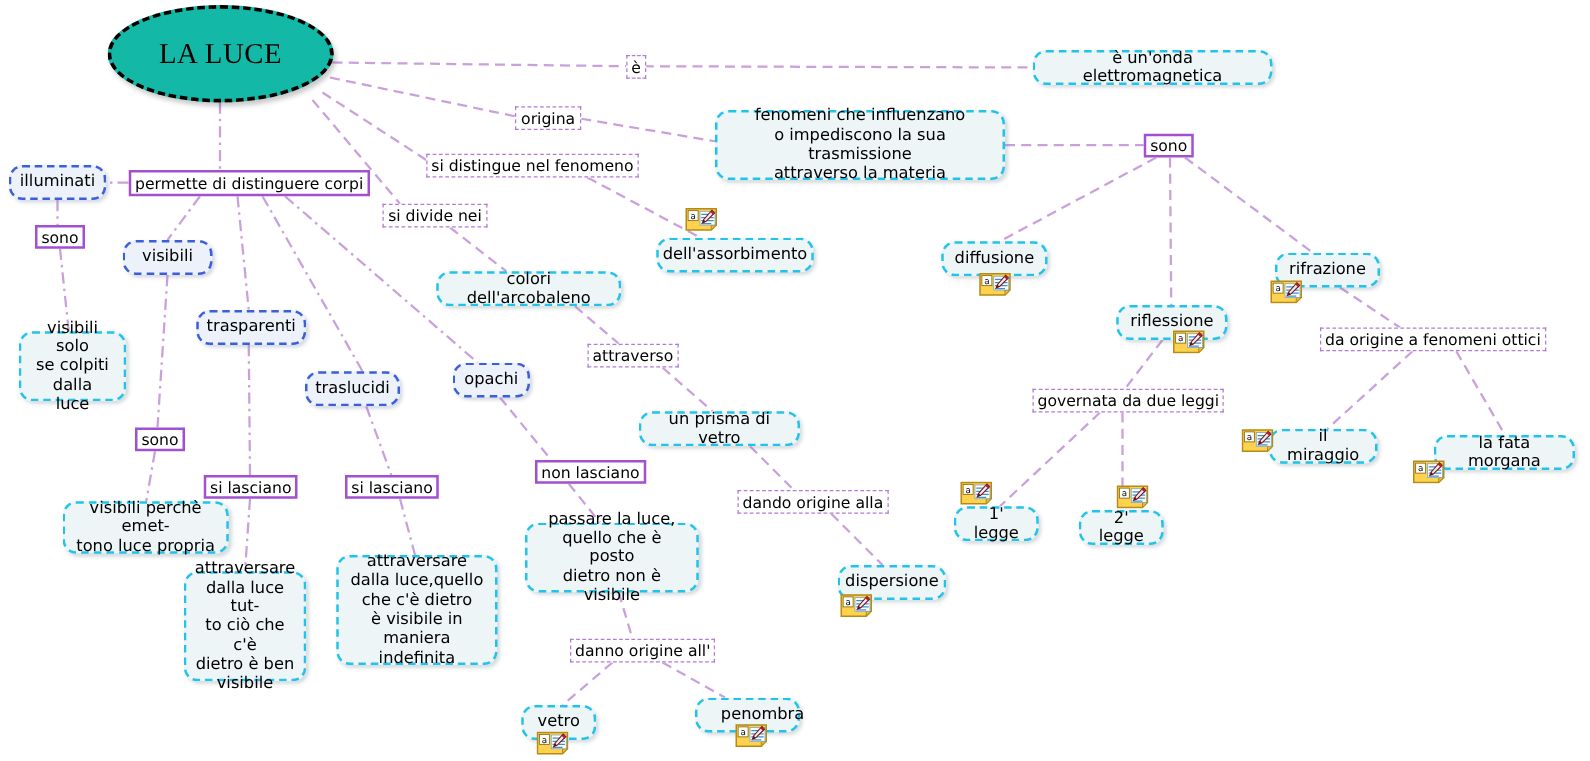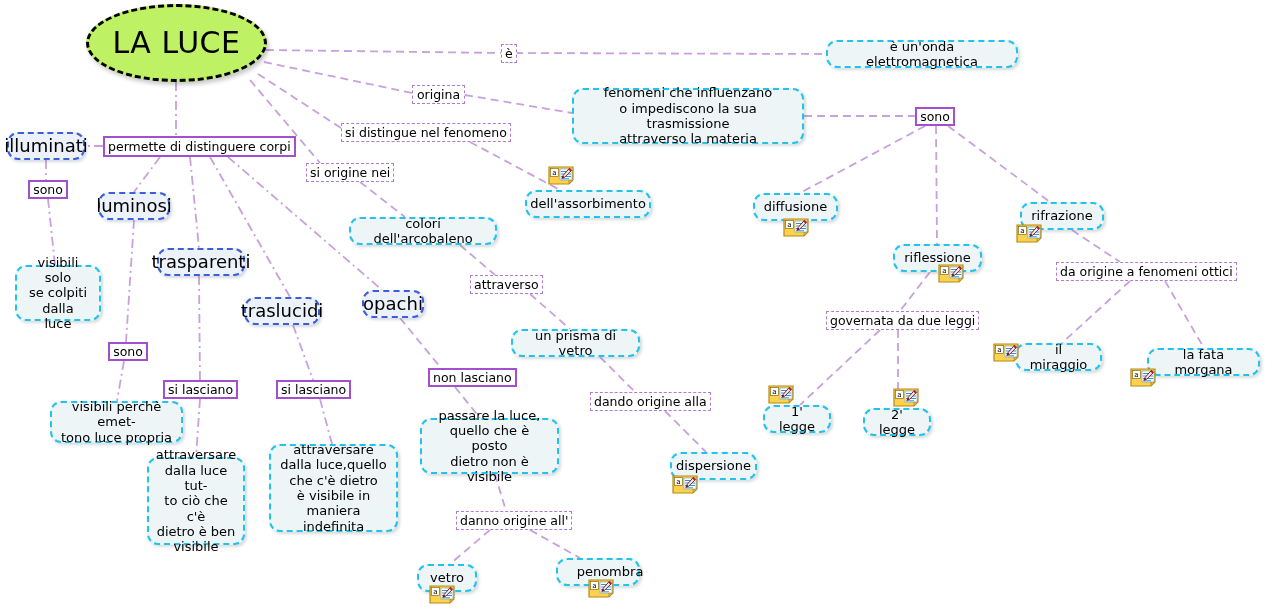--- a/index.html
+++ b/index.html
@@ -30,44 +30,45 @@
     justify-content: center;
     text-align: center;
     white-space: pre-line;
     line-height: 1.18;
     color: #000000;
     z-index: 5;
   }
 
   
   .node.root {
-    background: #bef264;
+    background: #14b8a6;
     border: 3px dashed #000000;
     border-radius: 50%;
-    font-size: 30px;
+    font-size: 23px;
     letter-spacing: .5px;
     box-shadow: 2px 3px 4px rgba(0,0,0,.22);
+    font-family: Liberation Serif, serif;
   }
 
   
   .node.cyan {
     background: #EDF5F7;
     border: 2.5px dashed #22C3EA;
     border-radius: 11px;
     font-size: 13px;
     padding: 3px 8px;
     box-shadow: 2px 2px 3px rgba(120,140,150,.30);
   }
 
   
   .node.blue {
     background: #EDF2FA;
     border: 2.5px dashed #3B5FD9;
     border-radius: 11px;
-    font-size: 18px;
+    font-size: 13px;
     padding: 3px 8px;
     box-shadow: 2px 2px 3px rgba(120,130,160,.30);
   }
 
   
   .linklabel {
     position: absolute;
     display: flex;
     align-items: center;
     justify-content: center;
@@ -140,21 +141,21 @@
     </svg>
 
   <div id="nodes-layer">
       <div class="node root" style="left: 86px; top: 4px; width: 181px; height: 78px;"><span>LA LUCE</span></div>
       <div class="node cyan" style="left: 826px; top: 40px; width: 192px; height: 28px;"><span>è un'onda elettromagnetica</span></div>
       <div class="node cyan" style="left: 572px; top: 88px; width: 232px; height: 56px;"><span>fenomeni che  influenzano
 o impediscono la sua trasmissione
 attraverso la materia</span></div>
       <div class="node blue" style="left: 7px; top: 132px; width: 78px; height: 28px;"><span>illuminati</span></div>
       <div class="node cyan" style="left: 525px; top: 190px; width: 126px; height: 28px;"><span>dell'assorbimento</span></div>
-      <div class="node blue" style="left: 98px; top: 192px; width: 72px; height: 28px;"><span>luminosi</span></div>
+      <div class="node blue" style="left: 98px; top: 192px; width: 72px; height: 28px;"><span>visibili</span></div>
       <div class="node cyan" style="left: 753px; top: 193px; width: 85px; height: 28px;"><span>diffusione</span></div>
       <div class="node cyan" style="left: 1020px; top: 202px; width: 84px; height: 28px;"><span>rifrazione</span></div>
       <div class="node cyan" style="left: 349px; top: 217px; width: 148px; height: 28px;"><span>colori dell'arcobaleno</span></div>
       <div class="node cyan" style="left: 893px; top: 244px; width: 89px; height: 28px;"><span>riflessione</span></div>
       <div class="node blue" style="left: 157px; top: 248px; width: 88px; height: 28px;"><span>trasparenti</span></div>
       <div class="node cyan" style="left: 15px; top: 265px; width: 86px; height: 56px;"><span>visibili solo
 se colpiti dalla
 luce</span></div>
       <div class="node blue" style="left: 244px; top: 297px; width: 76px; height: 28px;"><span>traslucidi</span></div>
       <div class="node blue" style="left: 362px; top: 290px; width: 62px; height: 28px;"><span>opachi</span></div>
@@ -192,21 +193,21 @@
       <div class="linklabel" style="left: 341px; top: 123px; min-width: 166px; height: 19px;">
         <span>si distingue nel fenomeno</span>
       </div>
       <div class="linklabel solid" style="left: 103px; top: 136px; min-width: 183px; height: 21px;">
         <span>permette di distinguere corpi</span>
       </div>
       <div class="linklabel solid" style="left: 915px; top: 107px; min-width: 40px; height: 19px;">
         <span>sono</span>
       </div>
       <div class="linklabel" style="left: 306px; top: 163px; min-width: 84px; height: 19px;">
-        <span>si origine nei</span>
+        <span>si divide nei</span>
       </div>
       <div class="linklabel solid" style="left: 28px; top: 180px; min-width: 40px; height: 19px;">
         <span>sono</span>
       </div>
       <div class="linklabel" style="left: 470px; top: 275px; min-width: 72px; height: 19px;">
         <span>attraverso</span>
       </div>
       <div class="linklabel" style="left: 1056px; top: 262px; min-width: 178px; height: 19px;">
         <span>da origine a fenomeni ottici</span>
       </div>

